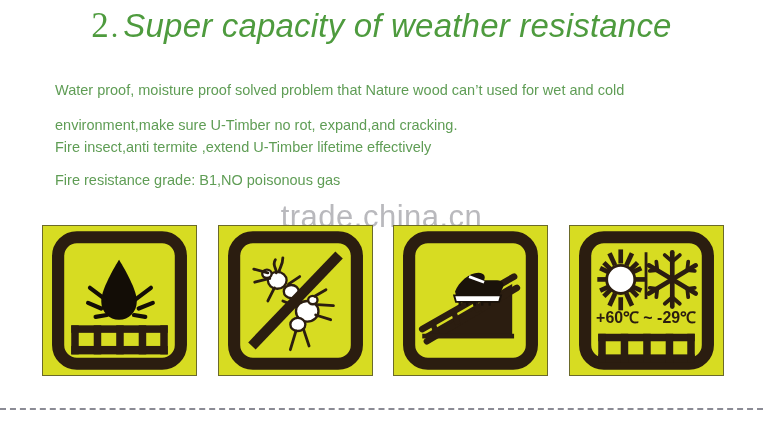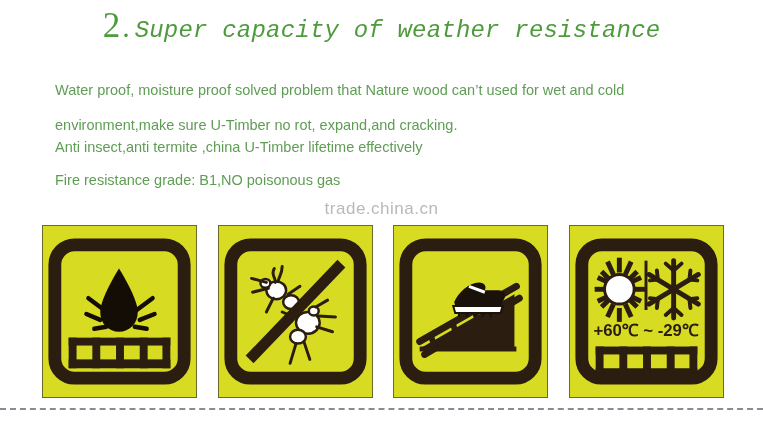--- a/index.html
+++ b/index.html
@@ -33,24 +33,24 @@
     vertical-align: baseline;
   }
   #heading .num-dot {
     font-family: "Liberation Serif", serif;
     font-size: 30px;
     color: #4e9b3e;
     padding-left: 2px;
     padding-right: 5px;
   }
   #heading .title-text {
-    font-family: Liberation Mono, monospace;
+    font-family: Liberation Sans, sans-serif;
     font-style: italic;
     font-weight: 400;
-    font-size: 24px;
+    font-size: 33px;
     color: #4e9b3e;
     letter-spacing: 0.2px;
   }
 
   
   .para {
     position: absolute;
     left: 55px;
     color: #5f9d55;
     font-size: 14.5px;
@@ -62,41 +62,41 @@
   #para-2 { top: 130px; }
   #para-3 { top: 163px; text-align: right; }
 
   
   #watermark {
     position: absolute;
     left: 0;
     top: 199px;
     width: 763px;
     text-align: center;
-    font-size: 17px;
+    font-size: 31px;
     color: #b9b9bd;
     letter-spacing: 0.5px;
     font-family: "Liberation Sans", sans-serif;
     user-select: none;
   }
 
   
   #icon-row {
     position: absolute;
     left: 42px;
     top: 225px;
     width: 682px;
     height: 159px;
     display: flex;
     justify-content: space-between;
   }
   .icon-tile {
     position: relative;
     width: 155px;
-    height: 173px;
+    height: 151px;
     background: #d7dc22;
     border: 1px solid #6b6a2a;
     box-sizing: border-box;
   }
   .icon-tile svg {
     display: block;
     width: 100%;
     height: 100%;
   }
 
@@ -114,21 +114,21 @@
 <body>
 
 <div id="heading">
   <span class="num">2</span><span class="num-dot">.</span><span class="title-text">Super  capacity of weather resistance</span>
 </div>
 
 <div class="para" id="para-1" style="white-space:normal; width:650px;">
   <span>Water proof, moisture proof solved problem that Nature wood can’t used for wet and cold environment,make sure U-Timber no rot, expand,and cracking.</span>
 </div>
 <div class="para" id="para-2">
-  <span>Anti insect,anti termite ,china U-Timber lifetime effectively</span>
+  <span>Fire insect,anti termite ,extend U-Timber lifetime effectively</span>
 </div>
 <div class="para" id="para-3">
   <span>Fire resistance grade: B1,NO poisonous gas</span>
 </div>
 
 <div id="watermark">
   <span>trade.china.cn</span>
 </div>
 
 <div id="icon-row">

